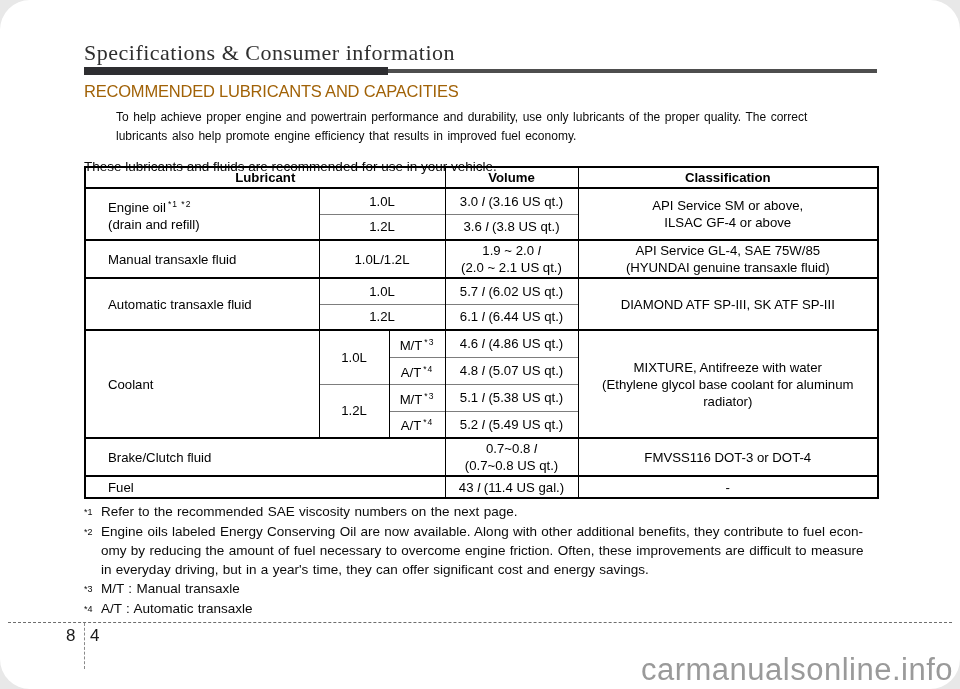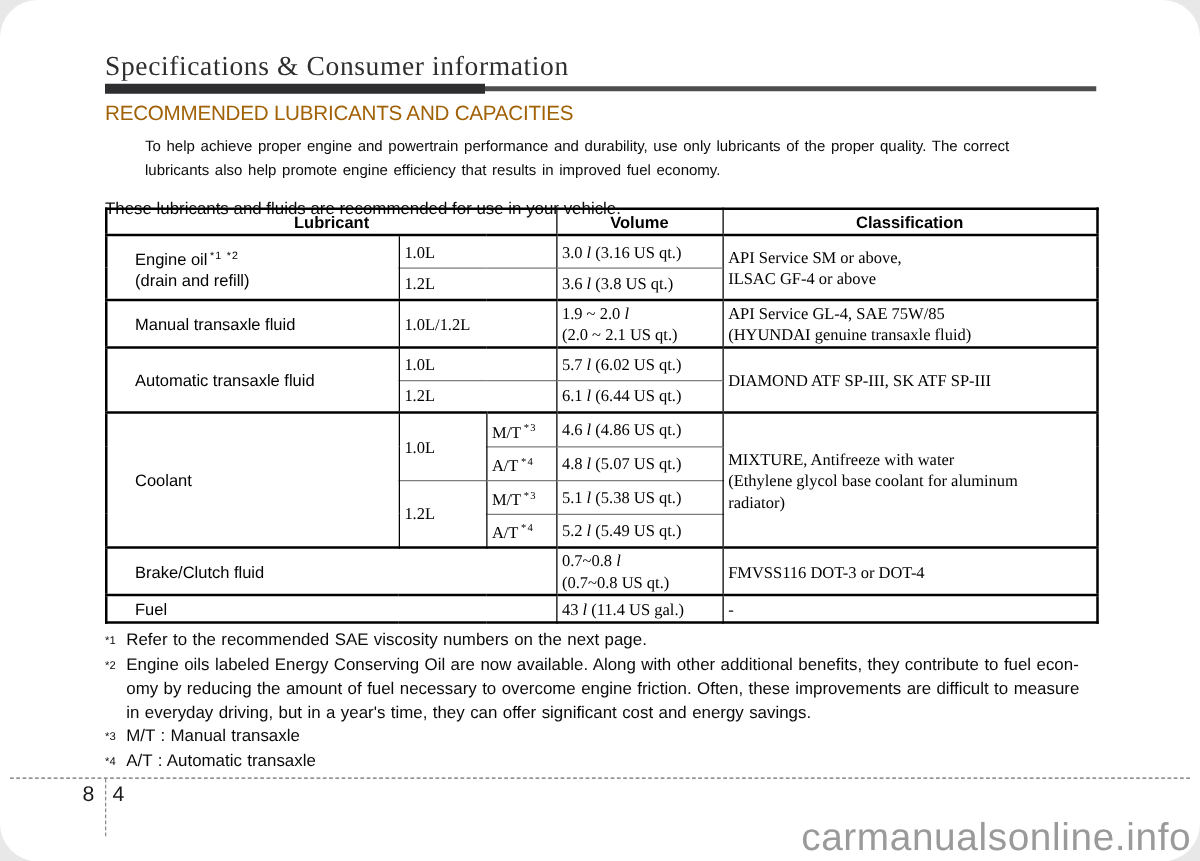--- a/index.html
+++ b/index.html
@@ -33,21 +33,21 @@
     position:absolute; left:84px; top:166px; width:793px;
     border-collapse:collapse; table-layout:fixed;
     border:2px solid #000; font-size:13.2px; color:#000;
   }
   .spec-table th, .spec-table td {
     border-left:1px solid #000; border-right:1px solid #000;
     vertical-align:middle; padding:1px 4px; line-height:17px;
   }
   .spec-table th { font-weight:bold; text-align:center; }
   .spec-table td.label { text-align:left; padding-left:22px; }
-  .spec-table td.spec, .spec-table td.vol, .spec-table td.cls { text-align:left;font-family:Liberation Serif, serif; }
+  .spec-table td.spec, .spec-table td.vol, .spec-table td.cls { text-align:center; }
   .spec-table td.vol, .spec-table td.cls { white-space:pre-line; }
   .bt2 { border-top:2px solid #000 !important; }
   .btg { border-top:1px solid #7d7d7d !important; }
   tr.r-head { height:21px; }
   tr.r-sub  { height:26px; }
   tr.r-tall { height:37px;margin-left:28px; }
   tr.r-cool { height:27px; }
   tr.r-fuel { height:22px; }
   sup.ref { font-size:8.5px; vertical-align:5px; margin-left:2px; letter-spacing:1px; }
   .footnotes { position:absolute; left:84px; top:502px; width:796px; font-size:13.5px; line-height:19px; }

